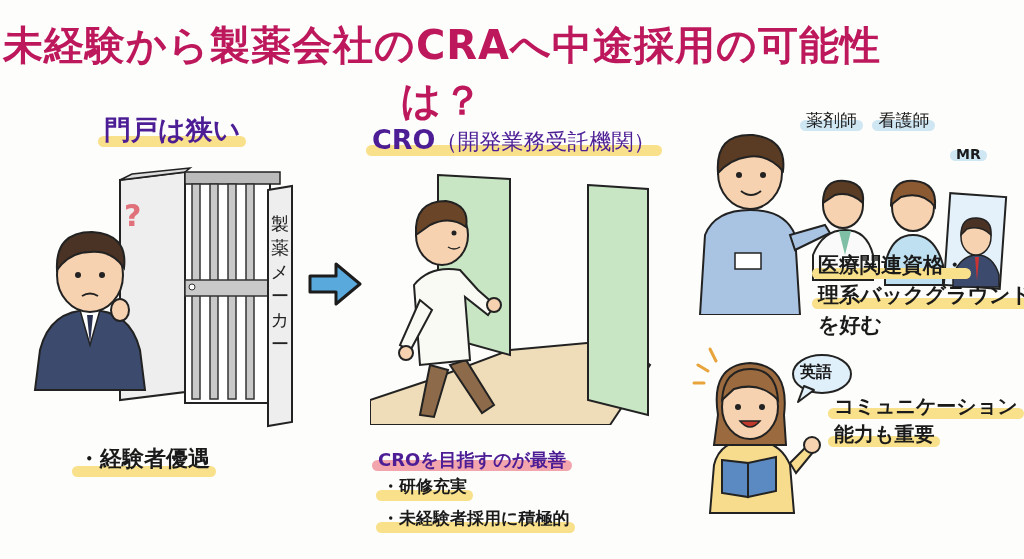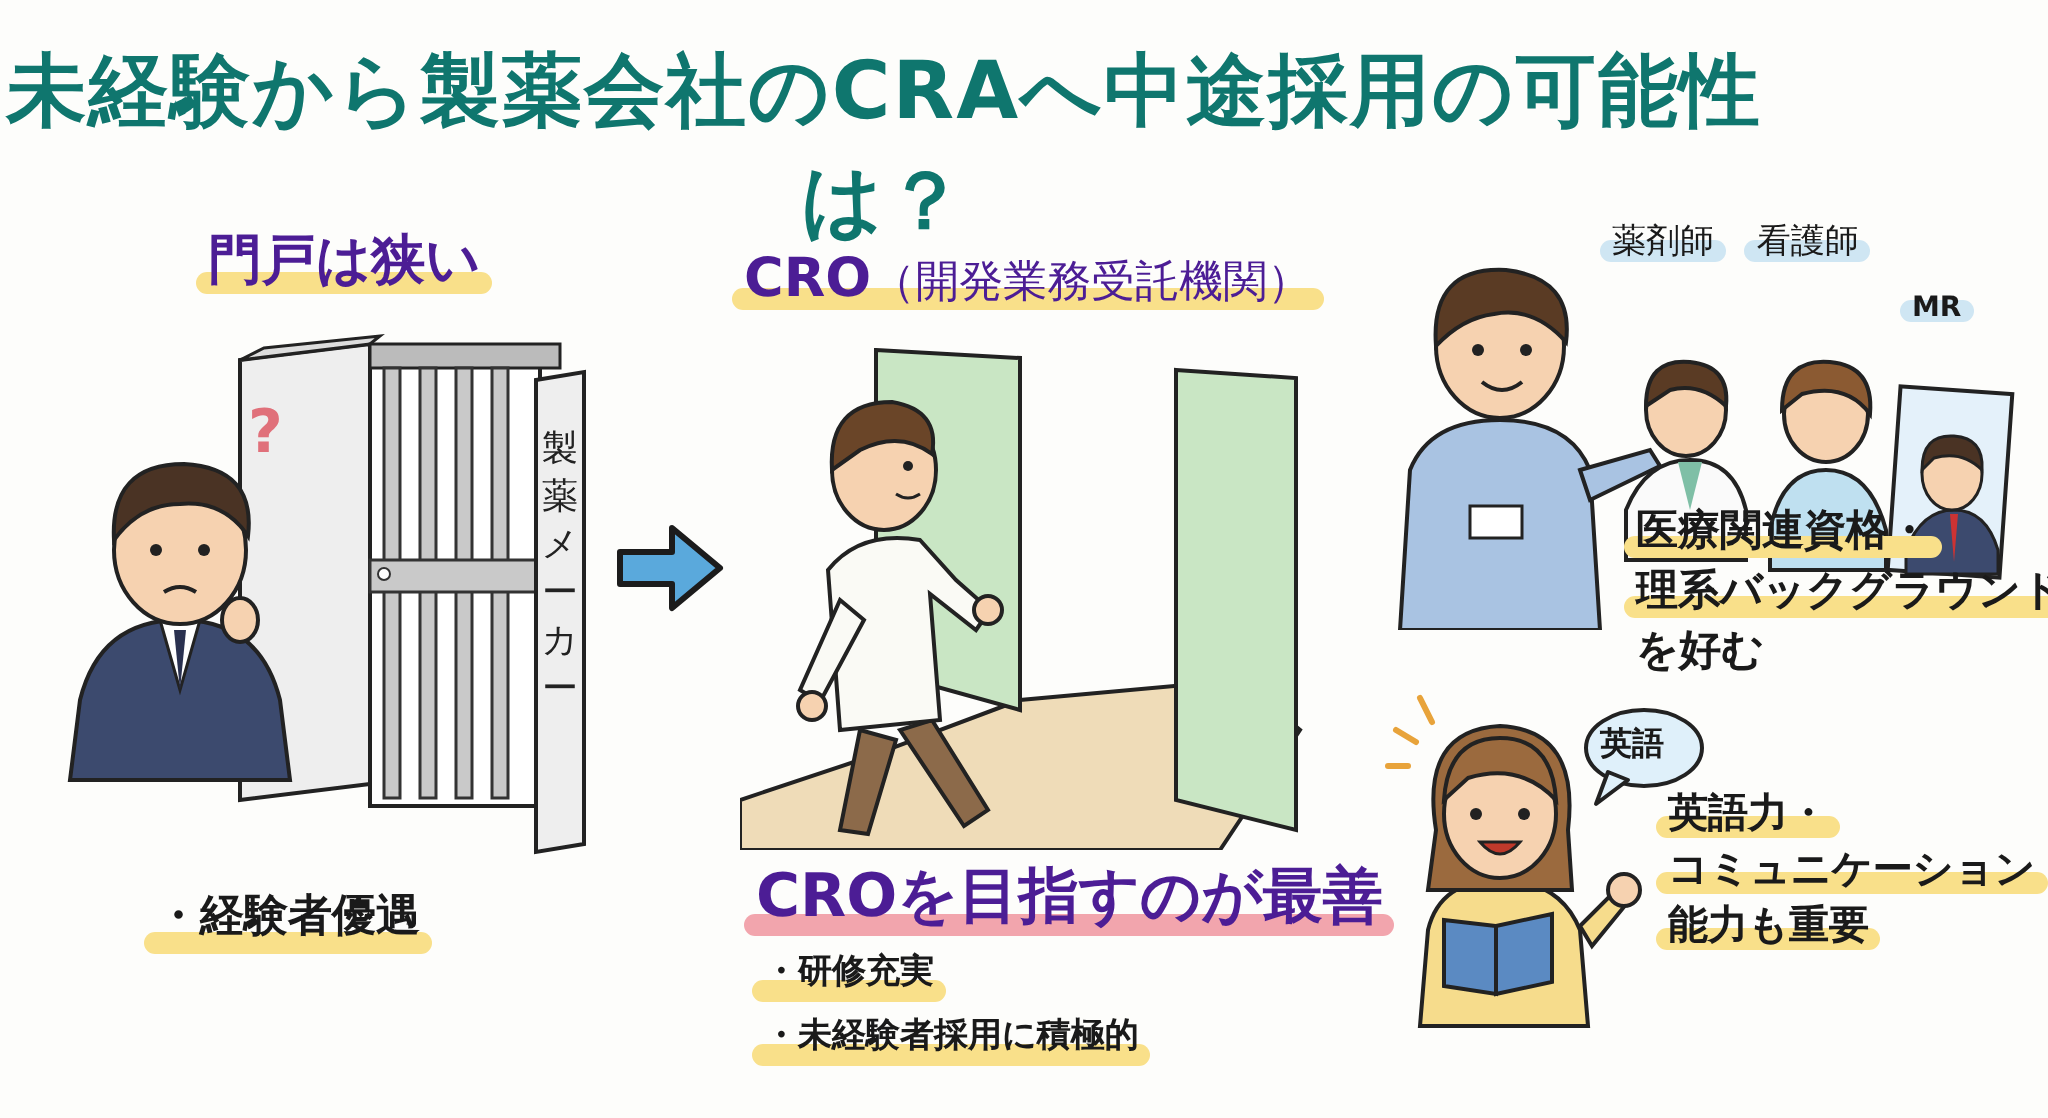--- a/index.html
+++ b/index.html
@@ -1,21 +1,21 @@
 <!DOCTYPE html>
 <html><head>
 <meta charset="utf-8">
 <style>
   * { box-sizing: border-box; margin: 0; padding: 0; }
   html, body { width: 1024px; height: 559px; background: #fdfdfb; overflow: hidden; }
   body { font-family: "DejaVu Sans", "Liberation Sans", sans-serif; color: #1a1a1a; position: relative; }
 
   .title {
     position: absolute; left: 0; top: 18px; width: 884px; text-align: center;
-    font-size: 40px; font-weight: bold; letter-spacing: 1px; color: #0f766e;
+    font-size: 40px; font-weight: bold; letter-spacing: 1px; color: #be185d;
   }
 
   .hl {
     display: inline-block; position: relative; padding: 0 6px; z-index: 1;
   }
   .hl::after {
     content: ""; position: absolute; left: 0; right: 0; bottom: 1px; height: 11px;
     background: #f9e08a; border-radius: 6px; z-index: -1;
   }
   .hl.pink::after { background: #f2a5ad; }
@@ -101,21 +101,21 @@
   <path d="M44,120 Q60,100 90,105 L108,125 L125,140 L118,150 L95,132 L100,195 L50,200 Z" fill="#fafaf5" stroke="#222" stroke-width="2"></path>
   <path d="M50,135 L30,180 L40,186 L62,145 Z" fill="#fafaf5" stroke="#222" stroke-width="2"></path>
   <circle cx="36" cy="188" r="7" fill="#f6d2b0" stroke="#222" stroke-width="2"></circle>
   <circle cx="124" cy="140" r="7" fill="#f6d2b0" stroke="#222" stroke-width="2"></circle>
   <ellipse cx="72" cy="70" rx="26" ry="30" fill="#f6d2b0" stroke="#222" stroke-width="2"></ellipse>
   <path d="M46,70 Q44,36 76,36 Q100,40 96,62 Q80,50 60,60 Z" fill="#6a4528" stroke="#222" stroke-width="2"></path>
   <circle cx="84" cy="68" r="2.5" fill="#222"></circle>
   <path d="M78,82 Q84,86 90,82" fill="none" stroke="#222" stroke-width="1.5"></path>
 </svg>
 
-<div class="heading" style="left:372px; top:428px; font-size:30px;">
+<div class="heading" style="left:372px; top:448px; font-size:18px;">
   <span class="hl pink">CROを目指すのが最善</span>
 </div>
 
 <div class="bullets" style="left:376px; top:470px; line-height:32px; font-size:17px;">
   <div><span class="hl">・研修充実</span></div>
   <div><span class="hl">・未経験者採用に積極的</span></div>
 </div>
 
 <svg class="icon-wrap" style="left:695px; top:125px;" width="320" height="190" viewBox="0 0 320 190">
 
@@ -179,16 +179,15 @@
 
 <div style="position:absolute; left:790px; top:352px;">
   <svg width="64" height="52" viewBox="0 0 64 52" style="position:absolute; left:0; top:0;">
     <ellipse cx="32" cy="22" rx="29" ry="19" fill="#dff0fa" stroke="#222" stroke-width="2"></ellipse>
     <polygon points="14,34 8,50 24,38" fill="#dff0fa" stroke="#222" stroke-width="2" stroke-linejoin="round"></polygon>
   </svg>
   <div style="position:absolute; left:10px; top:10px; font-size:16px; font-weight:bold; white-space:nowrap;">英語</div>
 </div>
 
 <div style="position:absolute; left:828px; top:392px; font-size:20px; font-weight:bold; line-height:28px; white-space:nowrap;">
-  <div><span class="hl">英語力・</span></div>
   <div><span class="hl">コミュニケーション</span></div>
   <div><span class="hl">能力も重要</span></div>
 </div>
 
 </body></html>

